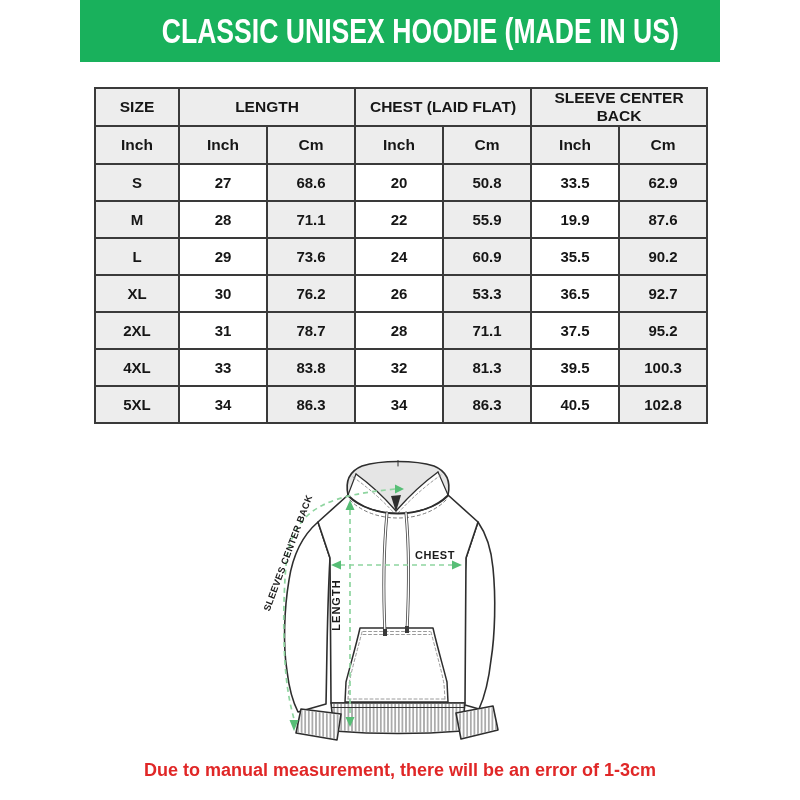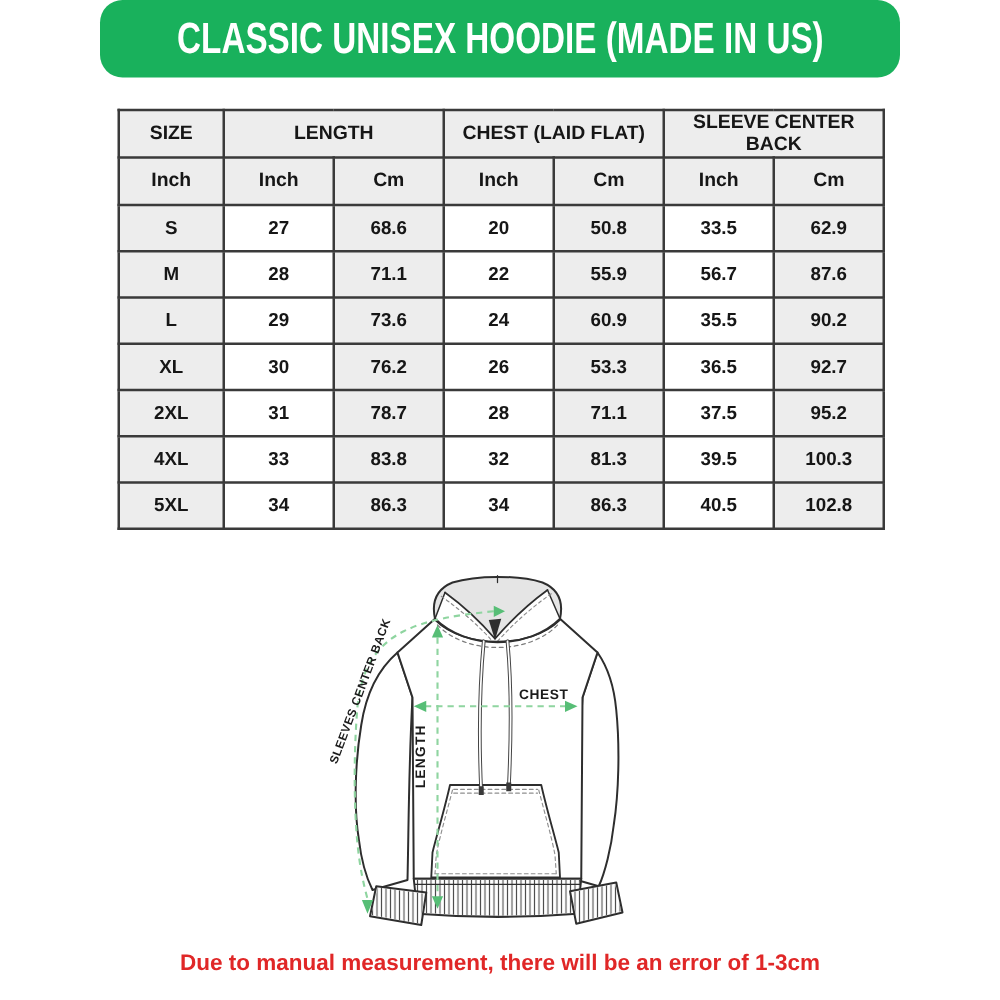--- a/index.html
+++ b/index.html
@@ -1,21 +1,21 @@
 <!DOCTYPE html>
 <html><head>
 <meta charset="utf-8">
 <style>
   html,body{margin:0;padding:0;}
   .page{position:relative;width:800px;height:800px;background:#ffffff;
         font-family:"Liberation Sans",sans-serif;overflow:hidden;}
 
   
   .banner{position:absolute;left:80px;top:0;width:640px;height:62px;
-          background:#19B15C;display:flex;align-items:center;justify-content:center;border-radius:18px;}
+          background:#19B15C;display:flex;align-items:center;justify-content:flex-start;}
   .banner-title{color:#ffffff;font-weight:bold;font-size:35px;white-space:nowrap;
           display:inline-block;transform:scaleX(.76);letter-spacing:0;}
 
   
   .table-wrap{position:absolute;left:94px;top:87px;}
   table.size-chart{border-collapse:collapse;table-layout:fixed;width:612px;}
   .size-chart th,.size-chart td{border:2px solid #3A3A3A;text-align:center;vertical-align:middle;
       font-weight:bold;color:#161616;padding:0;background:#ffffff;}
   .size-chart thead th{background:#EDEDED;font-size:15.5px;height:36px;}
   .size-chart tbody td{font-size:15px;height:35px;}
@@ -75,21 +75,21 @@
           <td>50.8</td>
           <td>33.5</td>
           <td>62.9</td>
         </tr>
         <tr>
           <td>M</td>
           <td>28</td>
           <td>71.1</td>
           <td>22</td>
           <td>55.9</td>
-          <td>56.7</td>
+          <td>19.9</td>
           <td>87.6</td>
         </tr>
         <tr>
           <td>L</td>
           <td>29</td>
           <td>73.6</td>
           <td>24</td>
           <td>60.9</td>
           <td>35.5</td>
           <td>90.2</td>

